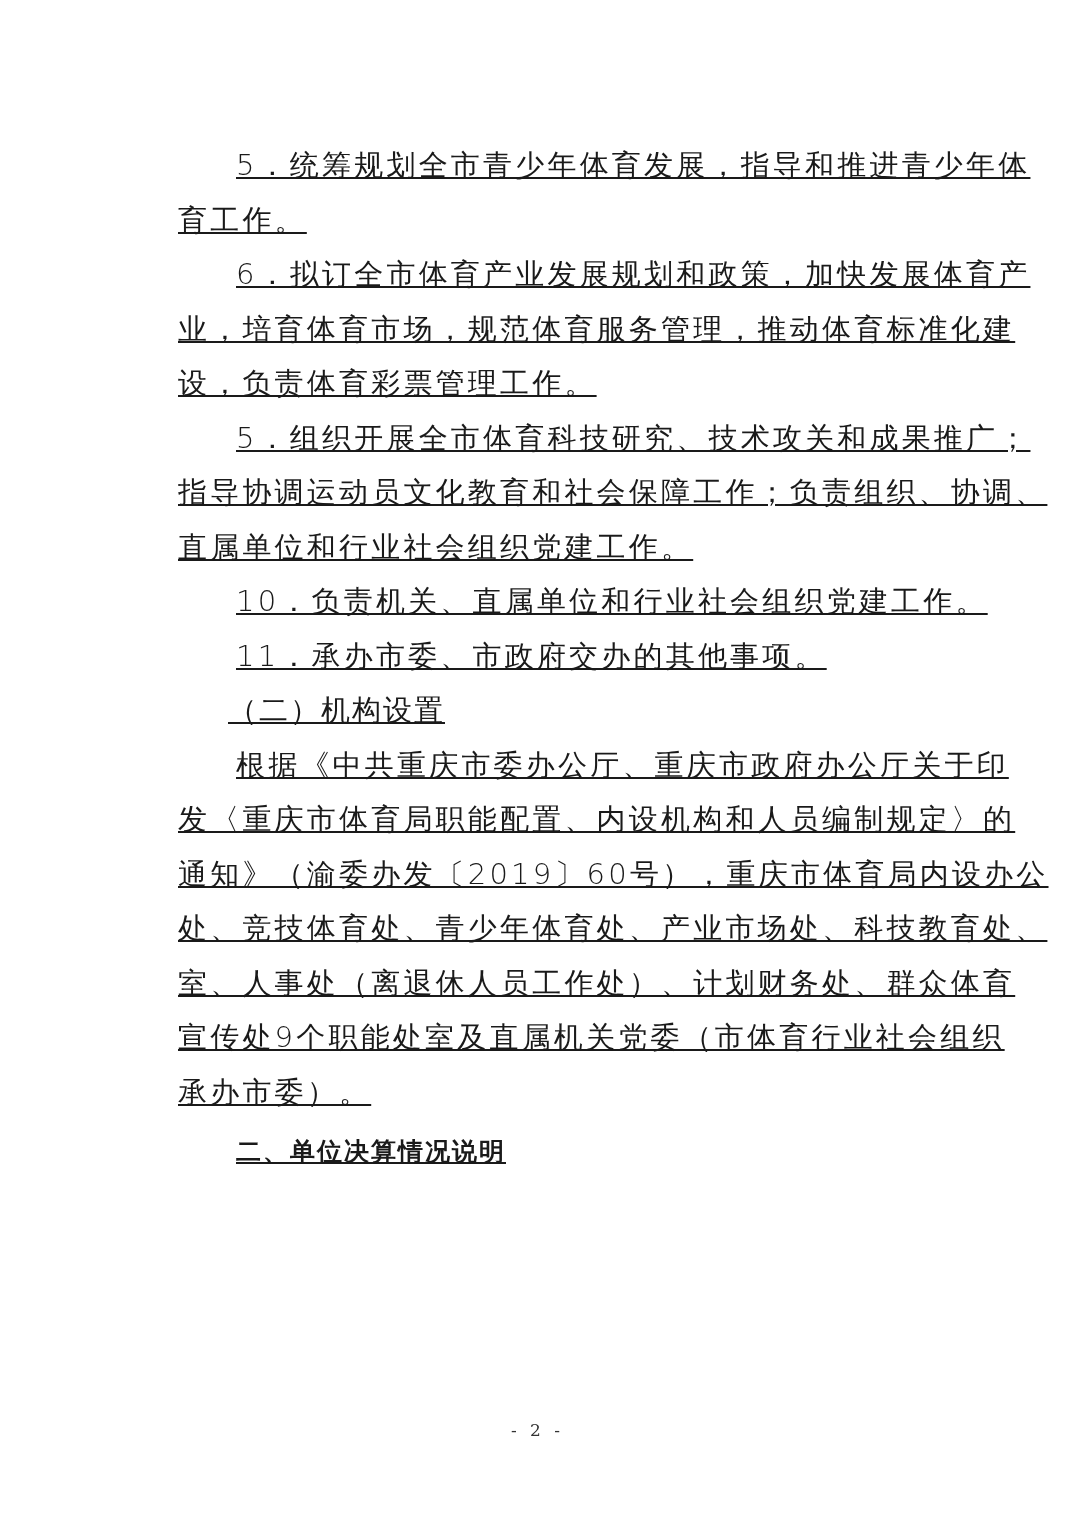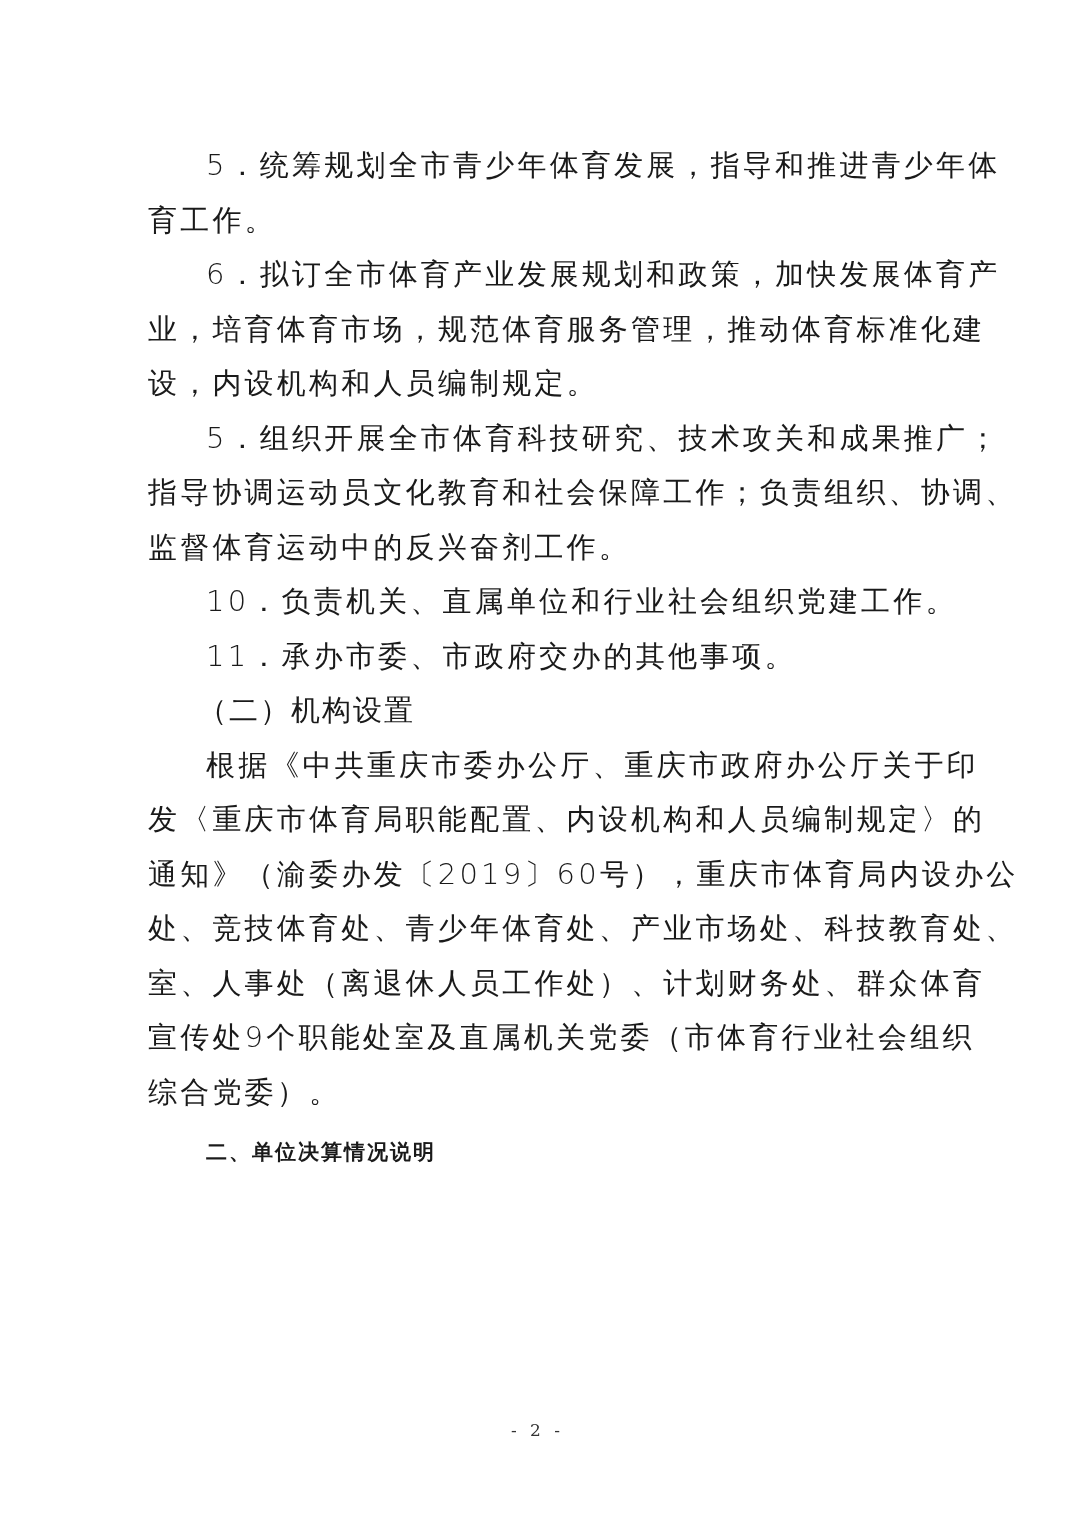--- a/index.html
+++ b/index.html
@@ -10,23 +10,24 @@
     body {
       width: 1075px;
       height: 1520px;
       position: relative;
       overflow: hidden;
       font-family: "DejaVu Sans", "Liberation Sans", sans-serif;
       color: #1a1a1a;
     }
     .page {
       position: absolute;
-      left: 148px;
+      left: 178px;
       top: 138px;
       width: 750px;
+      text-decoration: underline;
     }
     .para {
       font-size: 29px;
       line-height: 54.5px;
       letter-spacing: 3.2px;
       text-align: justify;
       text-indent: 58px;
       margin: 0;
       font-weight: 300;
     }
@@ -35,21 +36,21 @@
       white-space: nowrap;
     }
     .sub-heading {
       font-size: 29px;
       line-height: 54.5px;
       letter-spacing: 2px;
       margin: 0;
       padding-left: 50px;
     }
     .section-heading {
-      font-size: 21px;
+      font-size: 25px;
       line-height: 54.5px;
       letter-spacing: 2px;
       font-weight: bold;
       margin: 6px 0 0 0;
       padding-left: 58px;
     }
     .page-number {
       position: absolute;
       top: 1420px;
       left: 0;
@@ -67,48 +68,48 @@
 <div class="page">
 
   <div class="para">
     <span class="line">5．统筹规划全市青少年体育发展，指导和推进青少年体</span>
     <span class="line" style="text-indent:0">育工作。</span>
   </div>
 
   <div class="para">
     <span class="line">6．拟订全市体育产业发展规划和政策，加快发展体育产</span>
     <span class="line" style="text-indent:0">业，培育体育市场，规范体育服务管理，推动体育标准化建</span>
-    <span class="line" style="text-indent:0">设，内设机构和人员编制规定。</span>
+    <span class="line" style="text-indent:0">设，负责体育彩票管理工作。</span>
   </div>
 
 
   <div class="para">
     <span class="line">5．组织开展全市体育科技研究、技术攻关和成果推广；</span>
     <span class="line" style="text-indent:0">指导协调运动员文化教育和社会保障工作；负责组织、协调、</span>
-    <span class="line" style="text-indent:0">监督体育运动中的反兴奋剂工作。</span>
+    <span class="line" style="text-indent:0">直属单位和行业社会组织党建工作。</span>
   </div>
 
 
   <div class="para">
     <span class="line">10．负责机关、直属单位和行业社会组织党建工作。</span>
   </div>
 
   <div class="para">
     <span class="line">11．承办市委、市政府交办的其他事项。</span>
   </div>
 
   <div class="sub-heading">（二）机构设置</div>
 
   <div class="para">
     <span class="line">根据《中共重庆市委办公厅、重庆市政府办公厅关于印</span>
     <span class="line" style="text-indent:0">发〈重庆市体育局职能配置、内设机构和人员编制规定〉的</span>
     <span class="line" style="text-indent:0">通知》（渝委办发〔2019〕60号），重庆市体育局内设办公</span>
     <span class="line" style="text-indent:0">处、竞技体育处、青少年体育处、产业市场处、科技教育处、</span>
     <span class="line" style="text-indent:0">室、人事处（离退休人员工作处）、计划财务处、群众体育</span>
     <span class="line" style="text-indent:0">宣传处9个职能处室及直属机关党委（市体育行业社会组织</span>
-    <span class="line" style="text-indent:0">综合党委）。</span>
+    <span class="line" style="text-indent:0">承办市委）。</span>
   </div>
 
   <div class="section-heading">二、单位决算情况说明</div>
 
 </div>
 
 <div class="page-number">- 2 -</div>
 
 </body></html>

